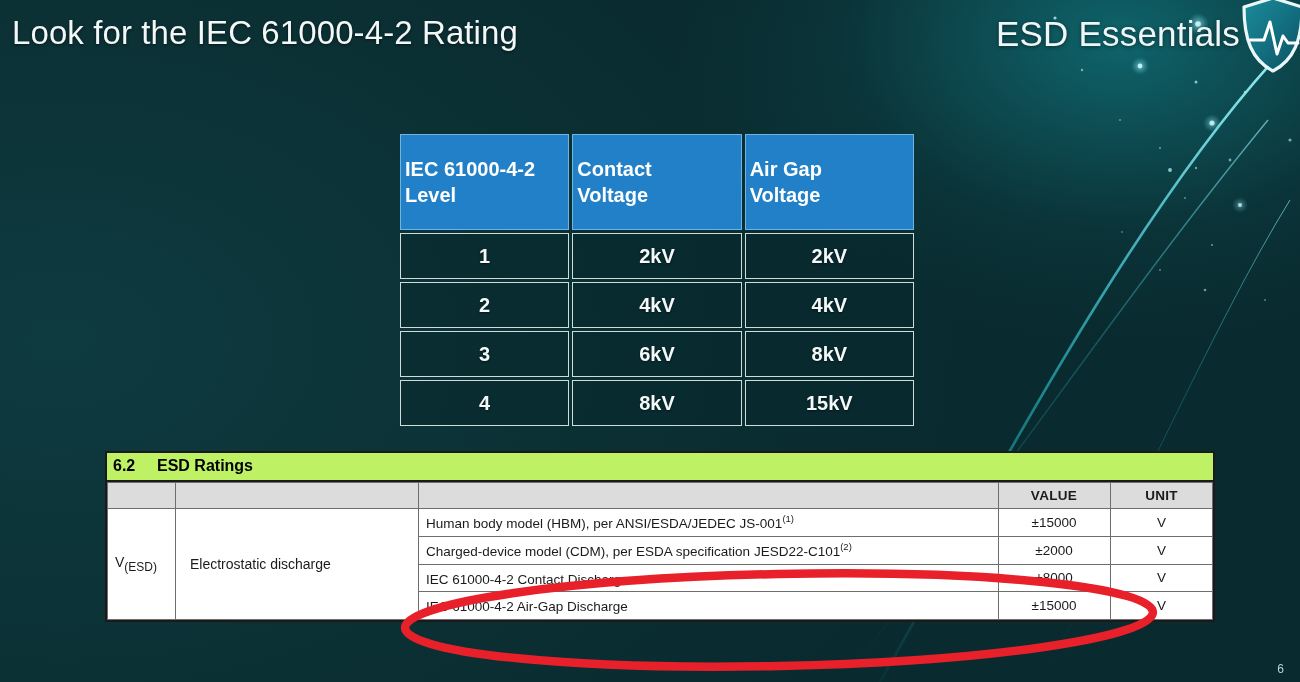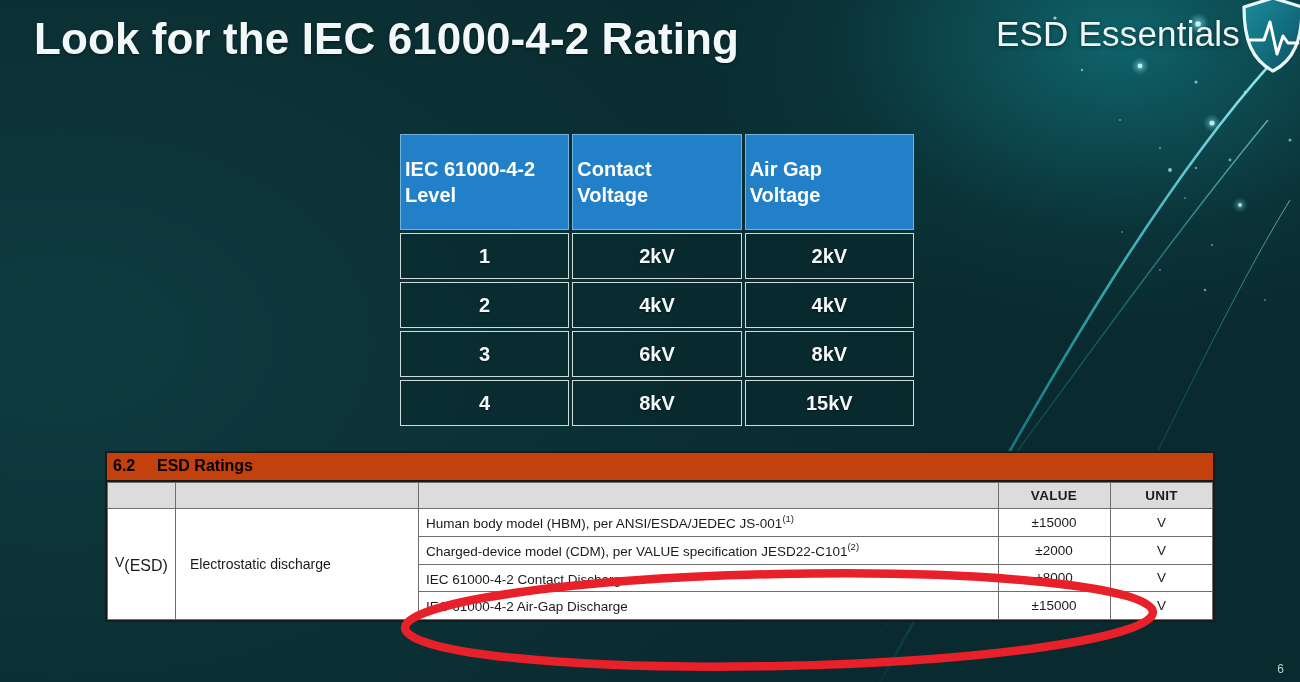--- a/index.html
+++ b/index.html
@@ -16,22 +16,22 @@
     background:
       radial-gradient(ellipse 620px 420px at 1120px 40px, rgba(16,110,118,0.85) 0%, rgba(13,70,76,0.35) 45%, rgba(12,49,53,0) 72%),
       radial-gradient(ellipse 900px 600px at 60px 340px, #0e3b40 0%, #0b3034 60%, #092a2e 100%),
       linear-gradient(115deg, #0b3438 0%, #0c3539 40%, #0e4146 70%, #0d3a40 100%);
     overflow:hidden;
   }
   #bg-svg { position:absolute; inset:0; width:1300px; height:682px; }
 
   
   #title {
-    position:absolute; left:34px; top:14px;
-    font-size:44px; color:#f2f7f7; font-weight:700;
+    position:absolute; left:12px; top:14px;
+    font-size:33px; color:#f2f7f7; font-weight:400;
     letter-spacing:0.1px;
     text-shadow:0 1px 3px rgba(0,0,0,.55);
     white-space:nowrap;
   }
   #brand {
     position:absolute; right:60px; top:14px;
     font-size:35px; color:#eef6f7; font-weight:400;
     letter-spacing:0.2px;
     text-shadow:0 1px 4px rgba(0,0,0,.5);
     white-space:nowrap;
@@ -73,21 +73,21 @@
   
   #datasheet {
     position:absolute; left:105px; top:451px;
     width:1110px;
     background:#ffffff;
     border:2px solid #1a1a1a;
     font-size:13.5px;
     color:#1b1b1b;
   }
   #ds-section {
-    background:#c2410c;
+    background:#bef264;
     font-weight:bold;
     font-size:16px;
     padding:4px 6px 5px 6px;
     color:#000;
     border-bottom:2px solid #1a1a1a;
     white-space:nowrap;
   }
   #ds-section .num { display:inline-block; min-width:44px; }
   #ds-table {
     width:100%;
@@ -115,21 +115,21 @@
   #ds-table td.c-val, #ds-table td.c-unit {
     text-align:center; font-size:13.5px;margin-left:23px;
   }
   #ds-table td.c-sym, #ds-table td.c-param {
     border-right:1px solid #6e6e6e;
     font-size:14px;
   }
   #ds-table td.c-param { padding-left:14px; }
   #ds-table td.c-desc { line-height:1.28; }
   sup { font-size:9.5px; vertical-align:super; }
-  sub { font-size:16px; vertical-align:sub; }
+  sub { font-size:12px; vertical-align:sub; }
 
   
   #annot {
     position:absolute;
     left:398px; top:566px;
     width:762px; height:108px;
     pointer-events:none;
   }
 
   #page-num {
@@ -265,21 +265,21 @@
       </thead>
       <tbody>
         <tr>
           <td class="c-sym" rowspan="4"><span>V</span><sub>(ESD)</sub></td>
           <td class="c-param" rowspan="4">Electrostatic discharge</td>
           <td class="c-desc"><span>Human body model (HBM), per ANSI/ESDA/JEDEC JS-001</span><sup>(1)</sup></td>
           <td class="c-val">±15000</td>
           <td class="c-unit">V</td>
         </tr>
         <tr>
-          <td class="c-desc"><span>Charged-device model (CDM), per VALUE specification JESD22-C101</span><sup>(2)</sup></td>
+          <td class="c-desc"><span>Charged-device model (CDM), per ESDA specification JESD22-C101</span><sup>(2)</sup></td>
           <td class="c-val">±2000</td>
           <td class="c-unit">V</td>
         </tr>
         <tr>
           <td class="c-desc"><span>IEC 61000-4-2 Contact Discharge</span><sup></sup></td>
           <td class="c-val">±8000</td>
           <td class="c-unit">V</td>
         </tr>
         <tr>
           <td class="c-desc"><span>IEC 61000-4-2 Air-Gap Discharge</span><sup></sup></td>

